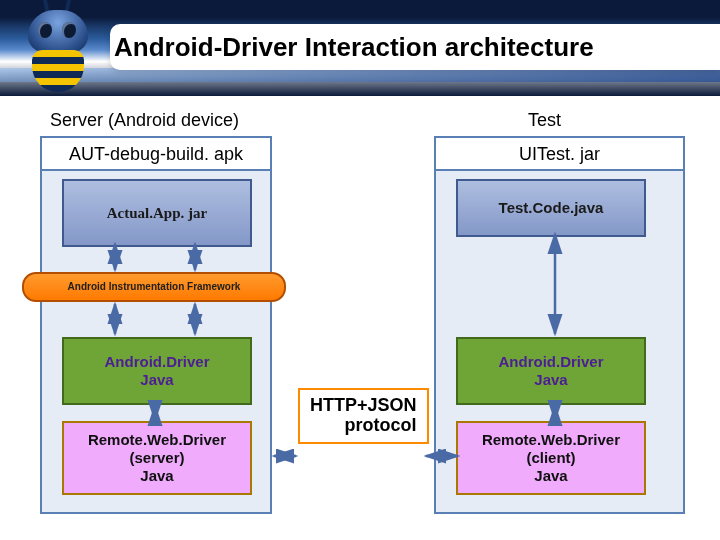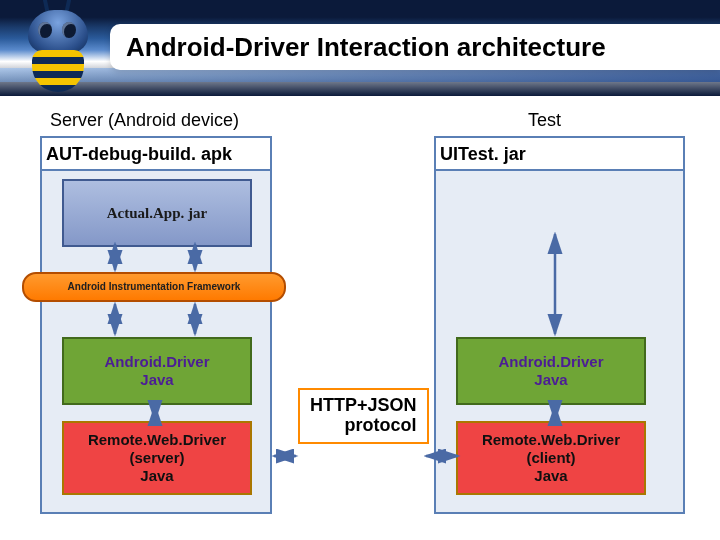--- a/index.html
+++ b/index.html
@@ -27,21 +27,21 @@
     background: linear-gradient(to right, rgba(120,180,255,0.4), rgba(40,80,150,0.8));
   }
   .title-pill {
     position: absolute;
     top: 24px; left: 110px; right: 0;
     height: 46px;
     background: #ffffff;
     border-radius: 10px 0 0 10px;
     display: flex;
     align-items: center;
-    padding-left: 16px;
+    padding-left: 4px;
     box-shadow: 0 2px 6px rgba(0,0,0,0.15);
   }
   .title-pill h1 {
     font-size: 26px;
     font-weight: bold;
     color: #000;
     white-space: nowrap;
   }
   .mascot {
     position: absolute;
@@ -96,26 +96,25 @@
     position: absolute;
     font-size: 18px;
     color: #000;
   }
   .col {
     position: absolute;
     border: 2px solid #5a7fb5;
     background: #e6ecf5;
   }
   .col-title {
-    text-align: left;
+    text-align: center;
     font-size: 18px;
     padding: 6px 4px 4px;
     background: #ffffff;
     border-bottom: 2px solid #5a7fb5;
-    font-weight: bold;
   }
   .col-body {
     position: relative;
     width: 100%;
     height: calc(100% - 34px);
   }
   .box {
     position: absolute;
     border: 2px solid #7a3a00;
     text-align: center;
@@ -139,21 +138,21 @@
     color: #202020;
     font-size: 10px;
     font-weight: bold;
   }
   .green-box {
     background: #6fa536;
     border-color: #426a1c;
     color: #4c1d95;
   }
   .yellow-box {
-    background: #ef4444;
+    background: #f0abfc;
     border-color: #aa7700;
     color: #101010;
   }
   .proto-box {
     position: absolute;
     background: #ffffff;
     border: 2px solid #ff8a00;
     font-size: 18px;
     font-weight: bold;
     text-align: right;
@@ -200,20 +199,21 @@
 (server)
 Java</div>
     </div>
   </div>
 
   <div class="box orange-box" style="left:-8px; top:162px; width:264px; height:30px;">Android Instrumentation Framework</div>
 
   <div class="col" style="left:404px; top:26px; width:251px; height:378px;">
     <div class="col-title">UITest. jar</div>
     <div class="col-body">
+      <div class="box blue-box" style="left:20px; top:8px; width:190px; height:58px;">Test.Code.java</div>
       <div class="box green-box" style="left:20px; top:166px; width:190px; height:68px; white-space:pre-line;">Android.Driver
 Java</div>
       <div class="box yellow-box" style="left:20px; top:250px; width:190px; height:74px; white-space:pre-line;">Remote.Web.Driver
 (client)
 Java</div>
     </div>
   </div>
 
   <div class="proto-box" style="left:268px; top:278px; white-space:pre-line;">HTTP+JSON
 protocol</div>

